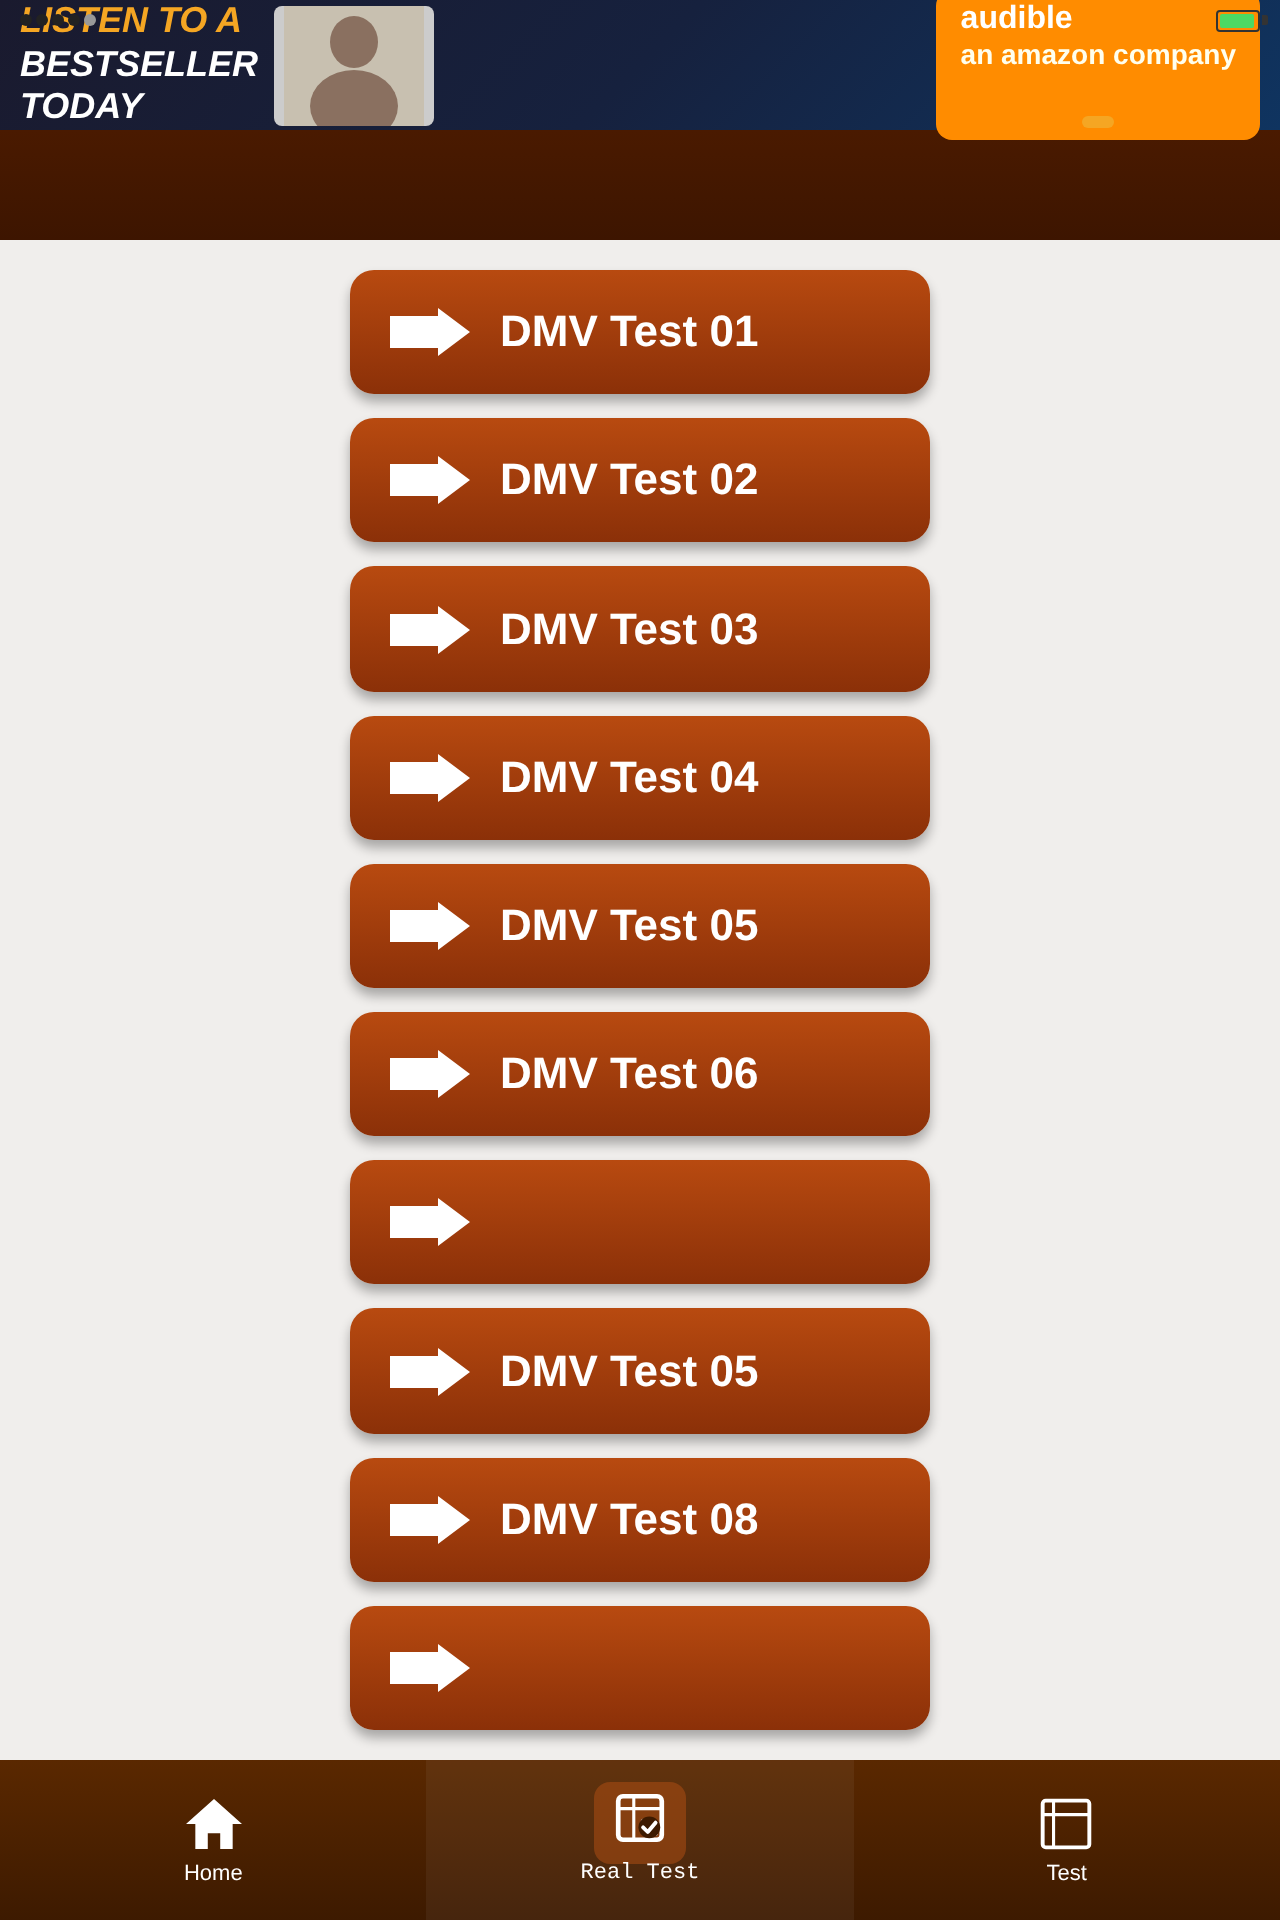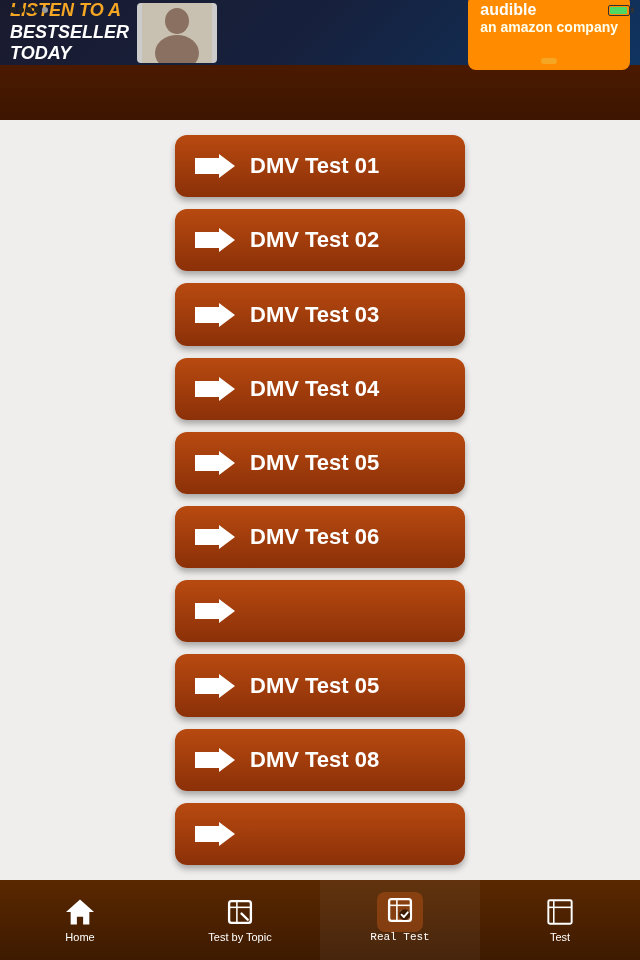--- a/index.html
+++ b/index.html
@@ -372,31 +372,20 @@
 
 <div class="tab-bar" id="tab-bar">
 <div class="tab-item">
       <div class="tab-icon">
         <svg viewBox="0 0 40 36" width="32" height="28">
           <polygon points="20,2 2,18 8,18 8,34 16,34 16,24 24,24 24,34 32,34 32,18 38,18" fill="white"></polygon>
         </svg>
       </div>
       <span class="tab-label">Home</span>
     </div>
-    <div class="tab-item">
-      <div class="tab-icon">
-        <svg viewBox="0 0 36 36" width="28" height="28">
-          <rect x="4" y="4" width="28" height="28" rx="3" fill="none" stroke="white" stroke-width="3"></rect>
-          <line x1="4" y1="12" x2="32" y2="12" stroke="white" stroke-width="2"></line>
-          <line x1="14" y1="4" x2="14" y2="32" stroke="white" stroke-width="2"></line>
-          <path d="M20 20 L28 28" stroke="white" stroke-width="3" stroke-linecap="round"></path>
-        </svg>
-      </div>
-      <span class="tab-label">Test by Topic</span>
-    </div>
     <div class="tab-item active">
       <div class="tab-icon">
         <div class="tab-active-bg"><svg viewBox="0 0 36 36" width="30" height="28">
             <rect x="4" y="4" width="28" height="28" rx="3" fill="none" stroke="white" stroke-width="3"></rect>
             <line x1="4" y1="12" x2="32" y2="12" stroke="white" stroke-width="2"></line>
             <line x1="14" y1="4" x2="14" y2="32" stroke="white" stroke-width="2"></line>
             <path d="M20 20 L28 28" stroke="white" stroke-width="3" stroke-linecap="round"></path>
             <circle cx="24" cy="24" r="7" fill="#3d1a00"></circle>
             <path d="M20 24 L23 27 L28 21" stroke="white" stroke-width="2.5" fill="none" stroke-linecap="round" stroke-linejoin="round"></path>
           </svg></div>

